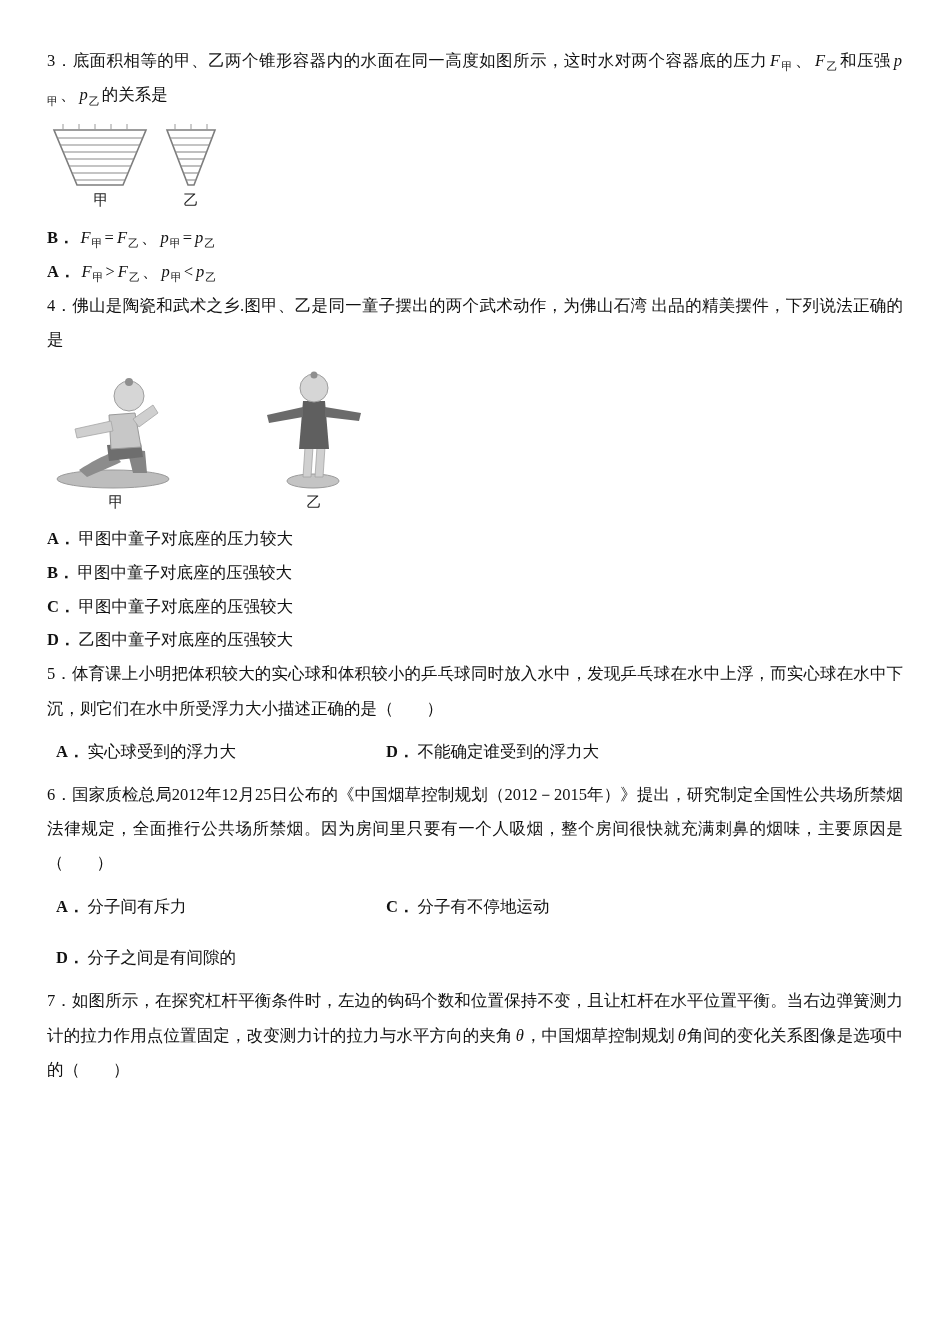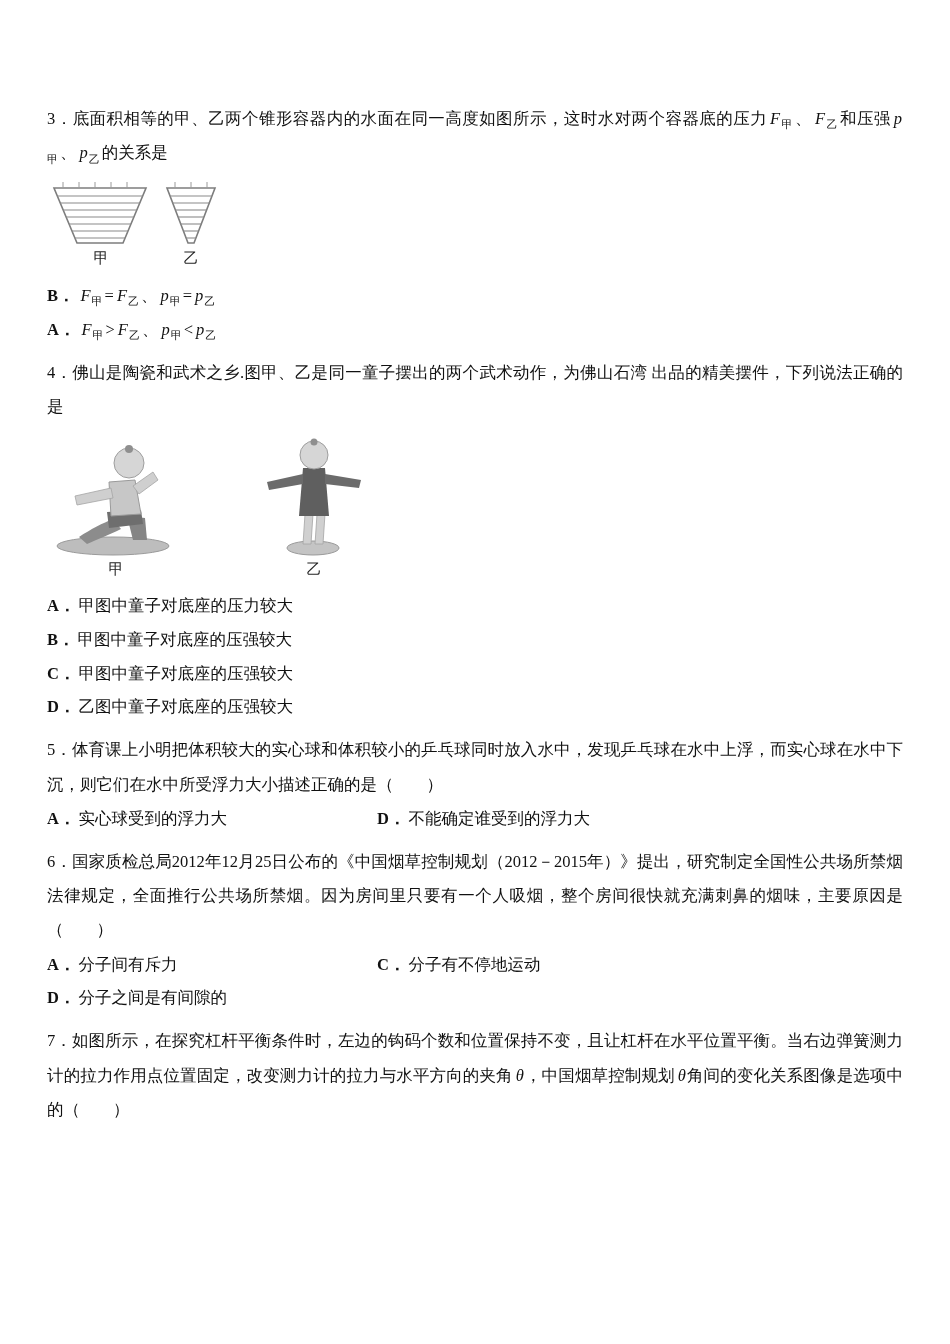--- a/index.html
+++ b/index.html
@@ -2,34 +2,34 @@
 <html><head>
 <meta charset="utf-8">
 <style>
   *{box-sizing:border-box}
   html,body{margin:0;padding:0}
   body{
     width:950px;height:1344px;background:#ffffff;color:#111;
     font-family:"Liberation Serif","DejaVu Serif",serif;
     font-size:16.5px;overflow:hidden;
   }
-  .doc{padding:102px 47px 40px 47px}
+  .doc{padding:44px 47px 40px 47px}
   .para{margin:0;line-height:2.08;text-align:justify}
   .v{font-style:italic;padding:0 1px 0 3px}
   sub.s{font-size:11px;padding-right:2px}
   b.lbl{font-weight:bold;padding-right:3px}
   .opt{line-height:2.05}
   .opts-grid{display:grid;grid-template-columns:330px 1fr;line-height:2.05;margin:0}
-  .opts-grid p{margin:0}
+  .opts-grid p{margin:9px}
   .fig{display:flex;align-items:flex-end}
   .fig-item{display:flex;flex-direction:column;align-items:center}
   .fig-label{font-size:15px;line-height:1.5;color:#222}
   .fig-q3{gap:14px;margin:8px 0 10px 4px}
   .fig-q4{gap:78px;margin:12px 0 8px 4px}
-  .mt{margin-top:9px}
+  .mt{margin-top:0}
   svg{display:block}
 </style>
 </head>
 <body>
 
 <div class="doc">
 
   <section>
     <p class="para"><span>3．底面积相等的甲、乙两个锥形容器内的水面在同一高度如图所示，这时水对两个容器底的压力</span><i class="v">F</i><sub class="s">甲</sub><span>、</span><i class="v">F</i><sub class="s">乙</sub><span>和压强</span><i class="v">p</i><sub class="s">甲</sub><span>、</span><i class="v">p</i><sub class="s">乙</sub><span>的关系是</span></p>
 

